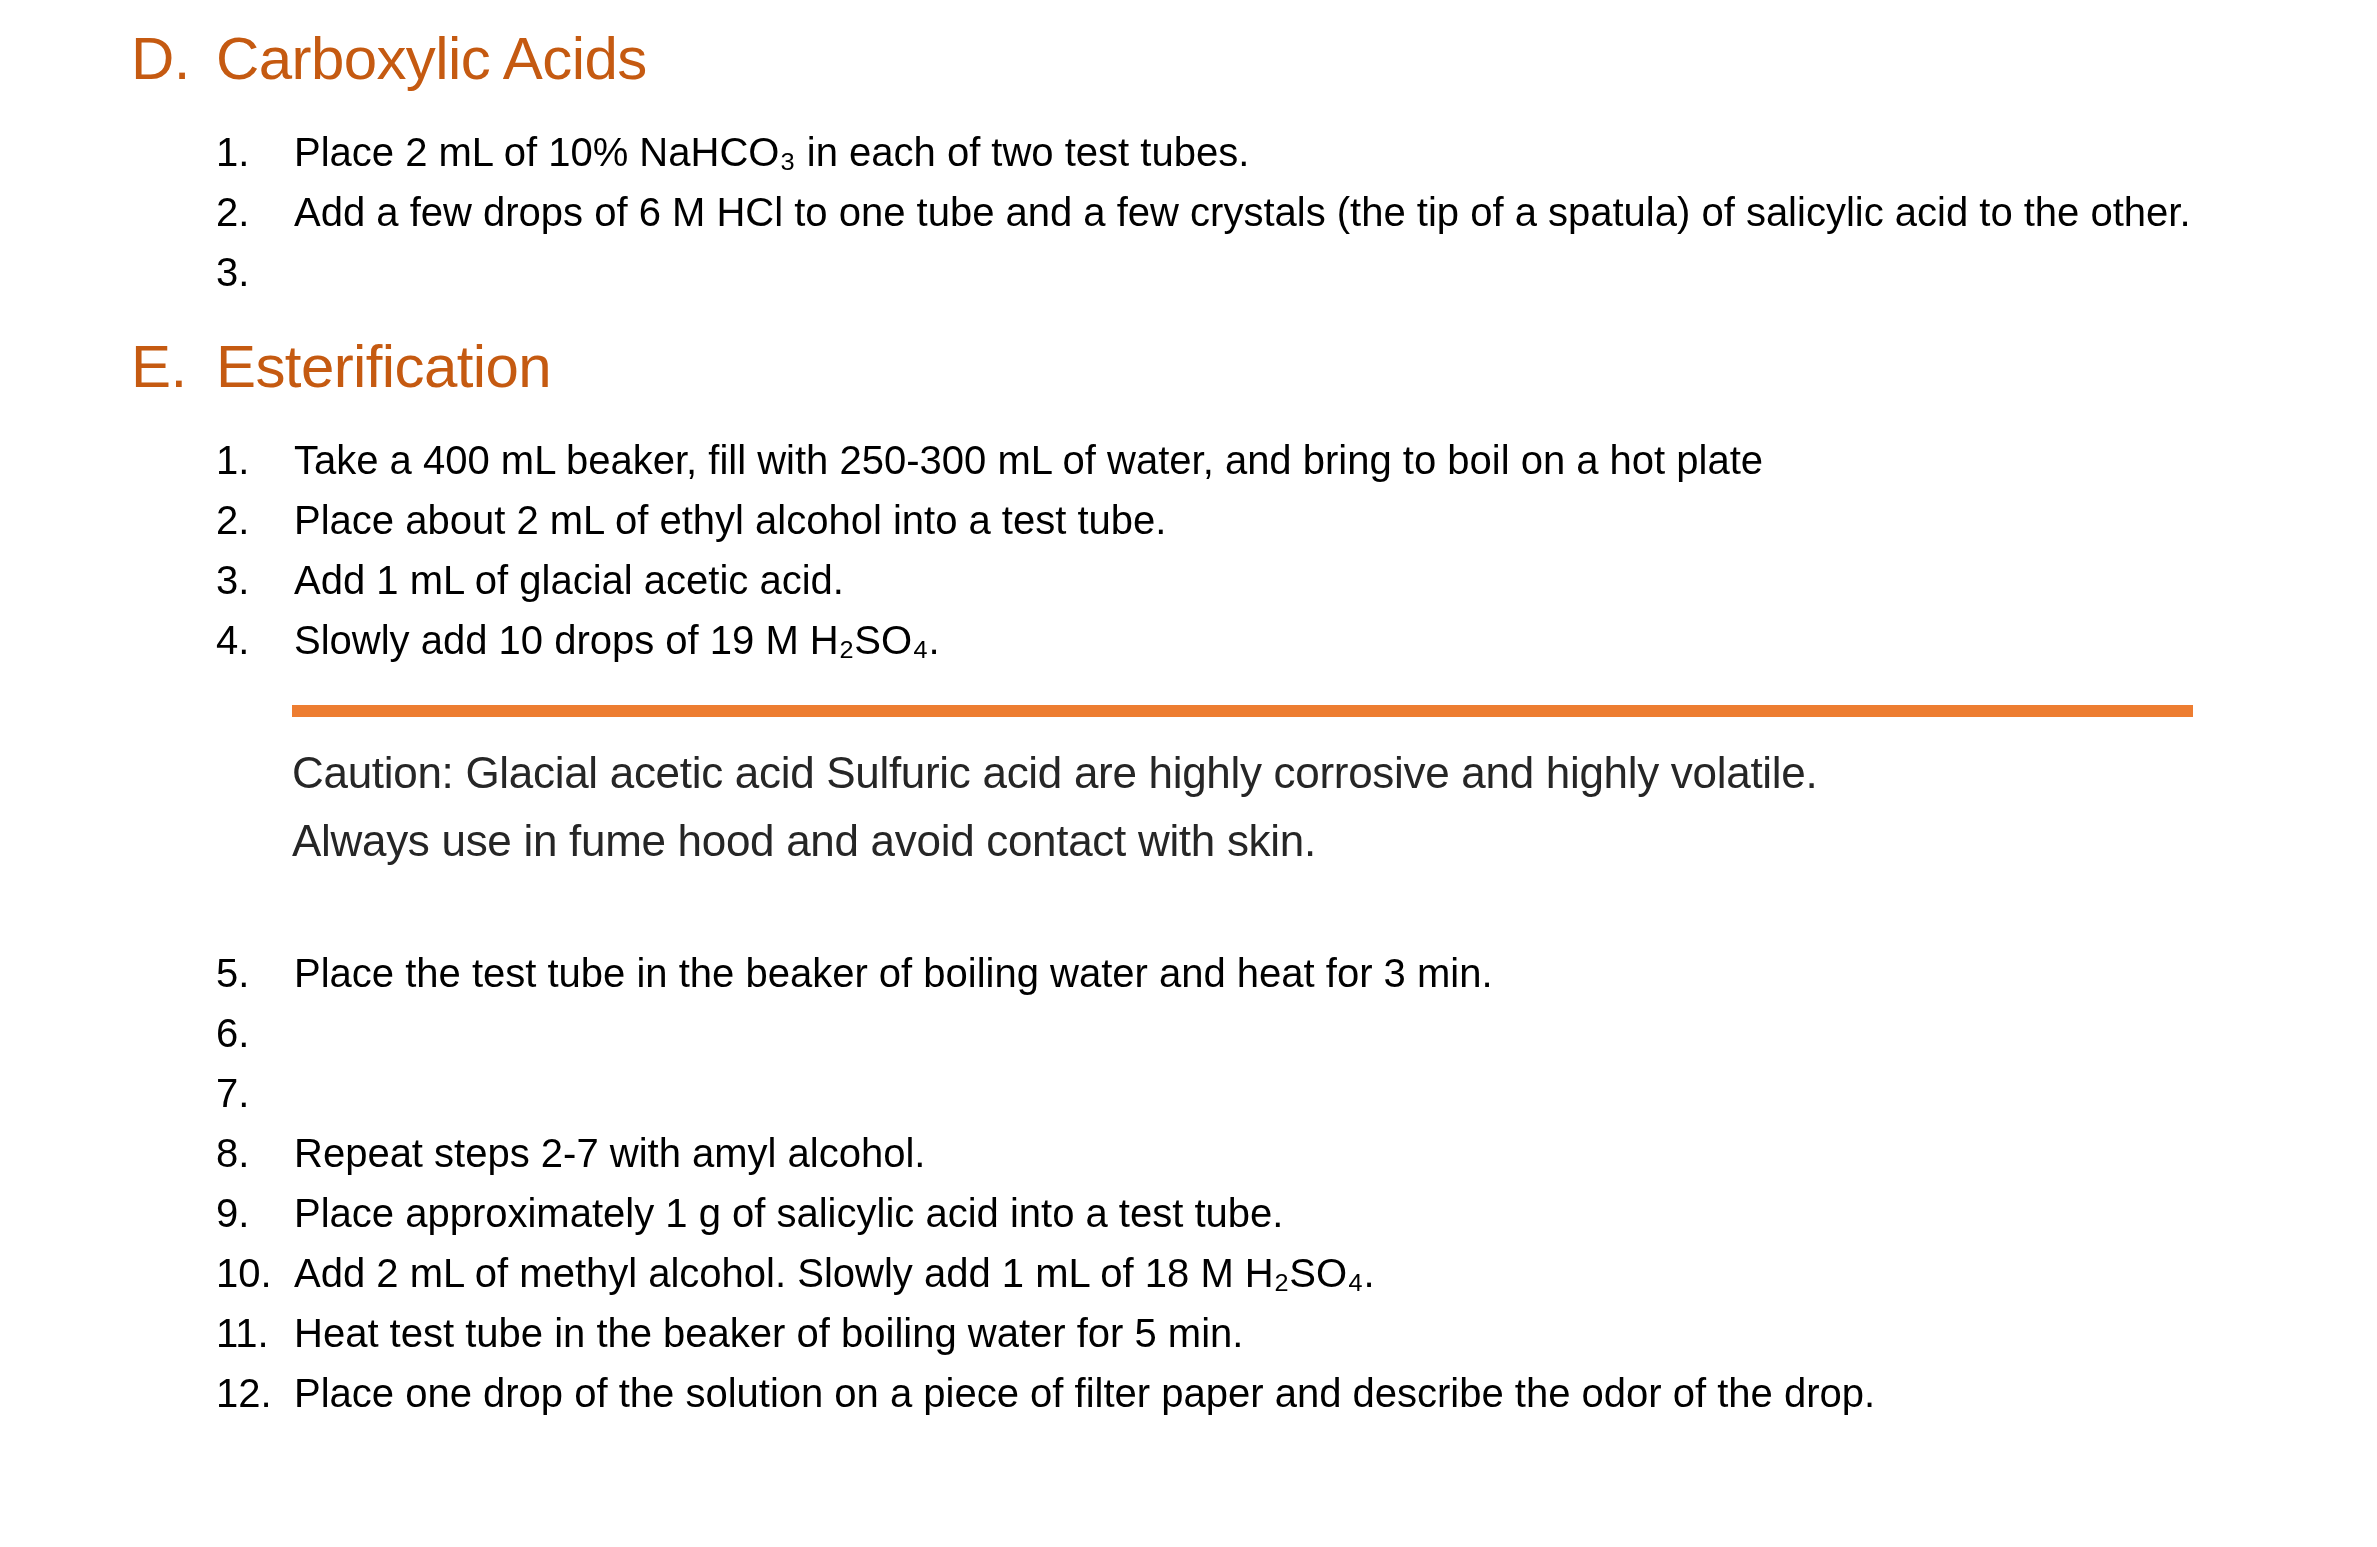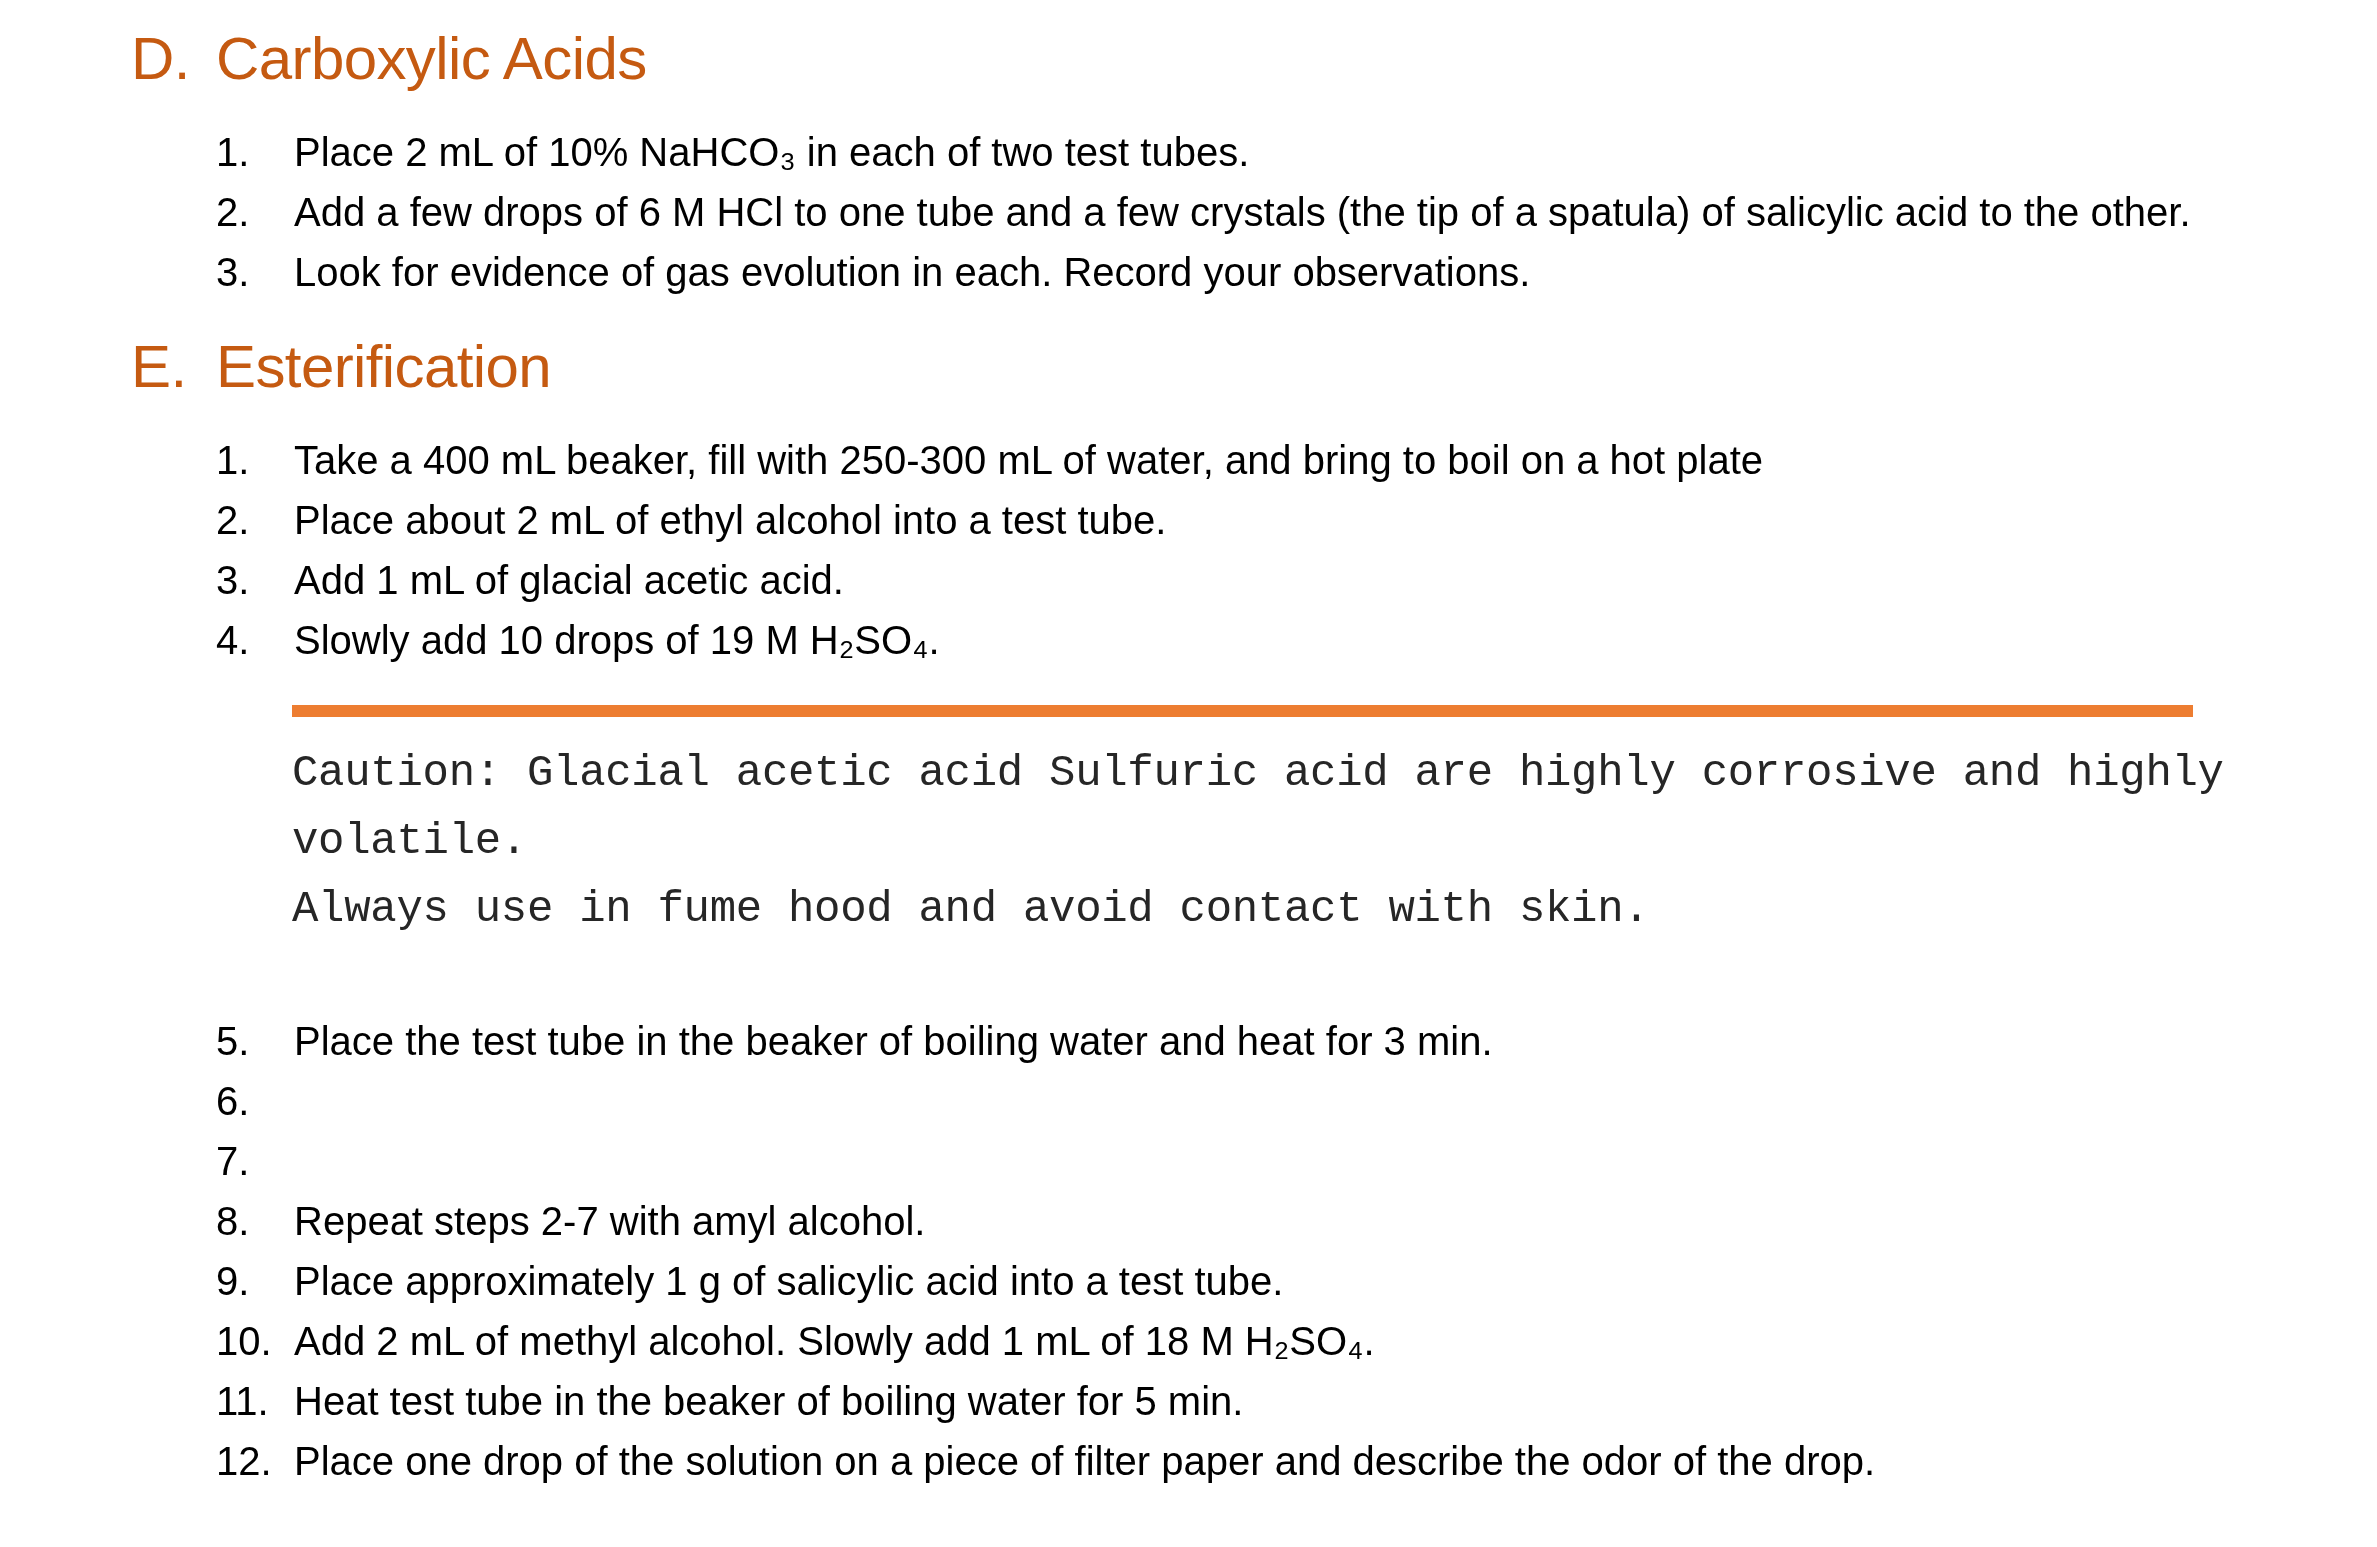--- a/index.html
+++ b/index.html
@@ -46,21 +46,20 @@
   }
   .li .num {
     flex: 0 0 78px;
     width: 78px;
   }
   .li .txt {
     max-width: 2016px;
   }
   .caution {
     margin: 35px 0 0 292px;
-    font-family: Liberation Mono, monospace;
   }
   .caution .rule {
     width: 1901px;
     height: 12.2px;
     background: #ED7D31;
   }
   .caution .caution-line {
     margin: 0;
     font-size: 44px;
     line-height: 68px;
@@ -89,21 +88,20 @@
     <div class="li">
       <span class="num">1.</span>
       <span class="txt">Place 2 mL of 10% NaHCO₃ in each of two test tubes.</span>
     </div>
     <div class="li">
       <span class="num">2.</span>
       <span class="txt">Add a few drops of 6 M HCl to one tube and a few crystals (the tip of a spatula) of salicylic acid to the other.</span>
     </div>
     <div class="li">
       <span class="num">3.</span>
-      <span class="txt">Look for evidence of gas evolution in each. Record your observations.</span>
     </div>
   </div>
 
   <div class="sec-heading sec-heading-e">
     <span class="sec-letter">E.</span>
     <span class="sec-title">Esterification</span>
   </div>
 
   <div class="list">
     <div class="li">

